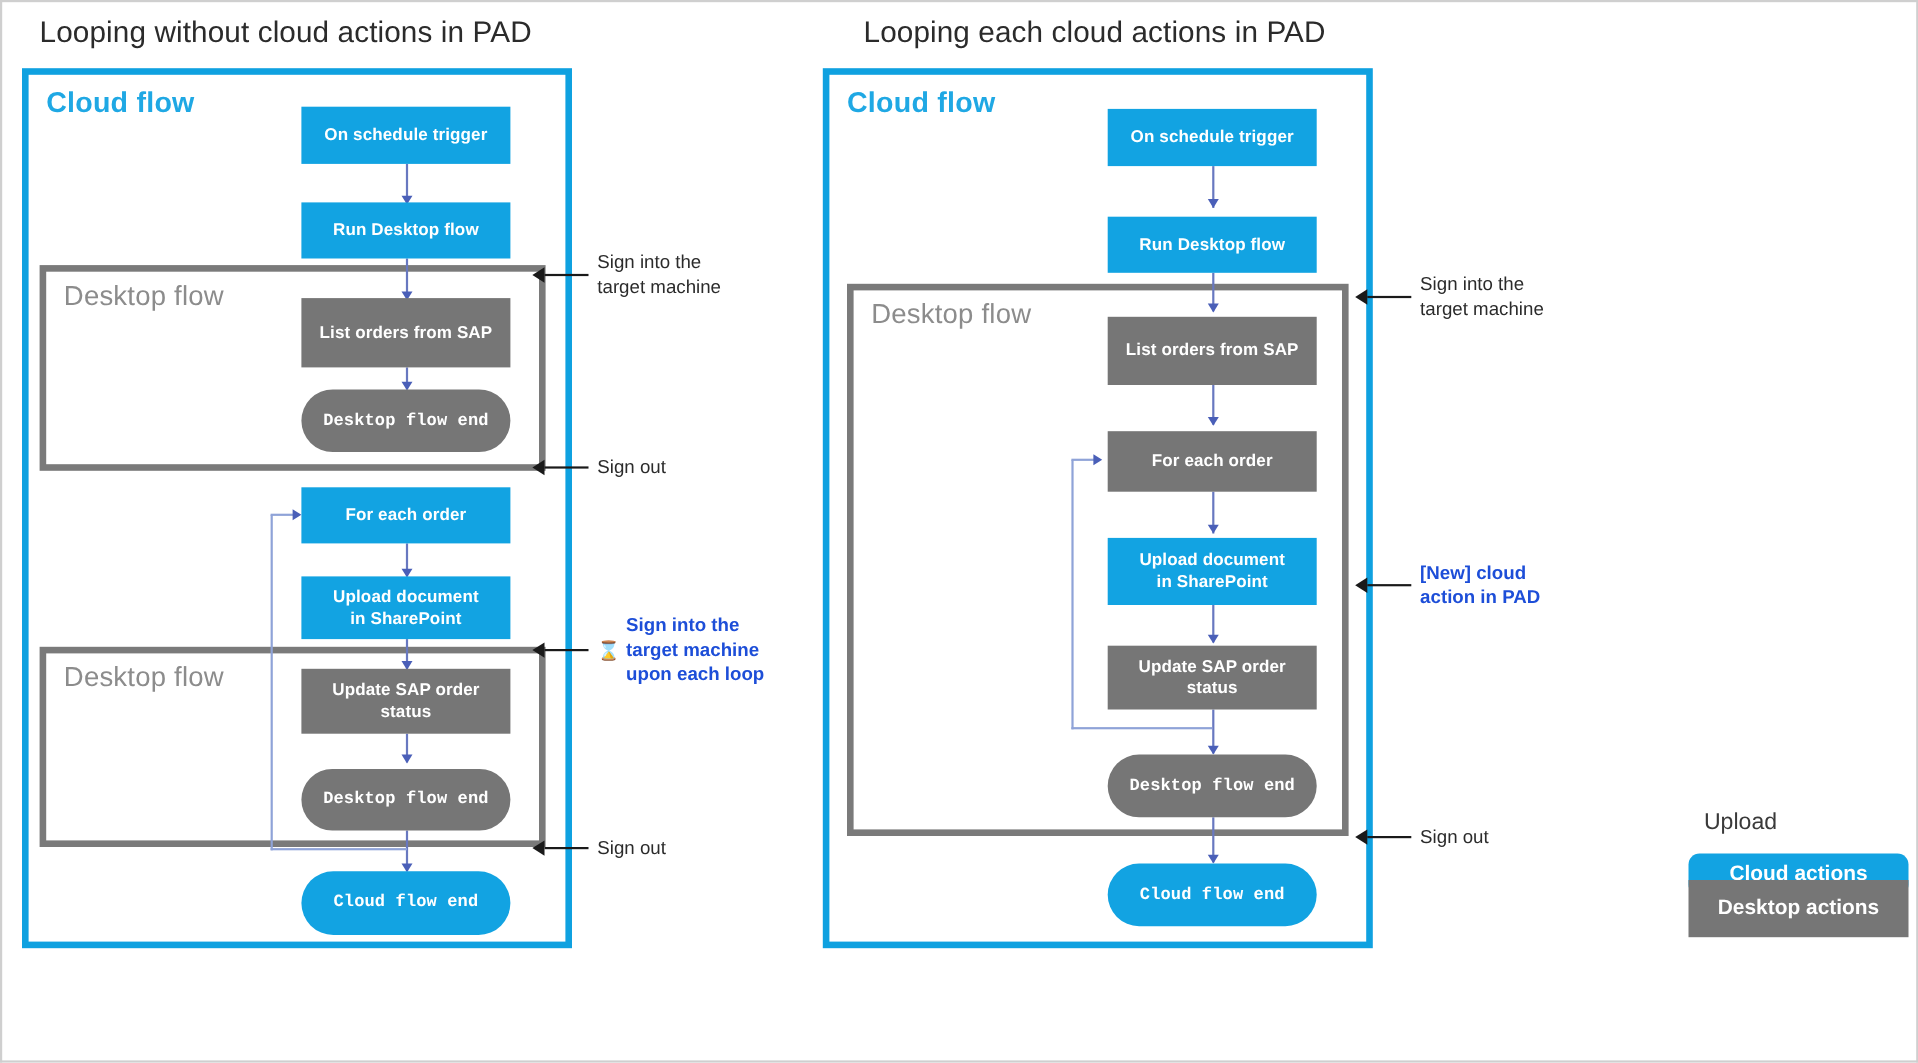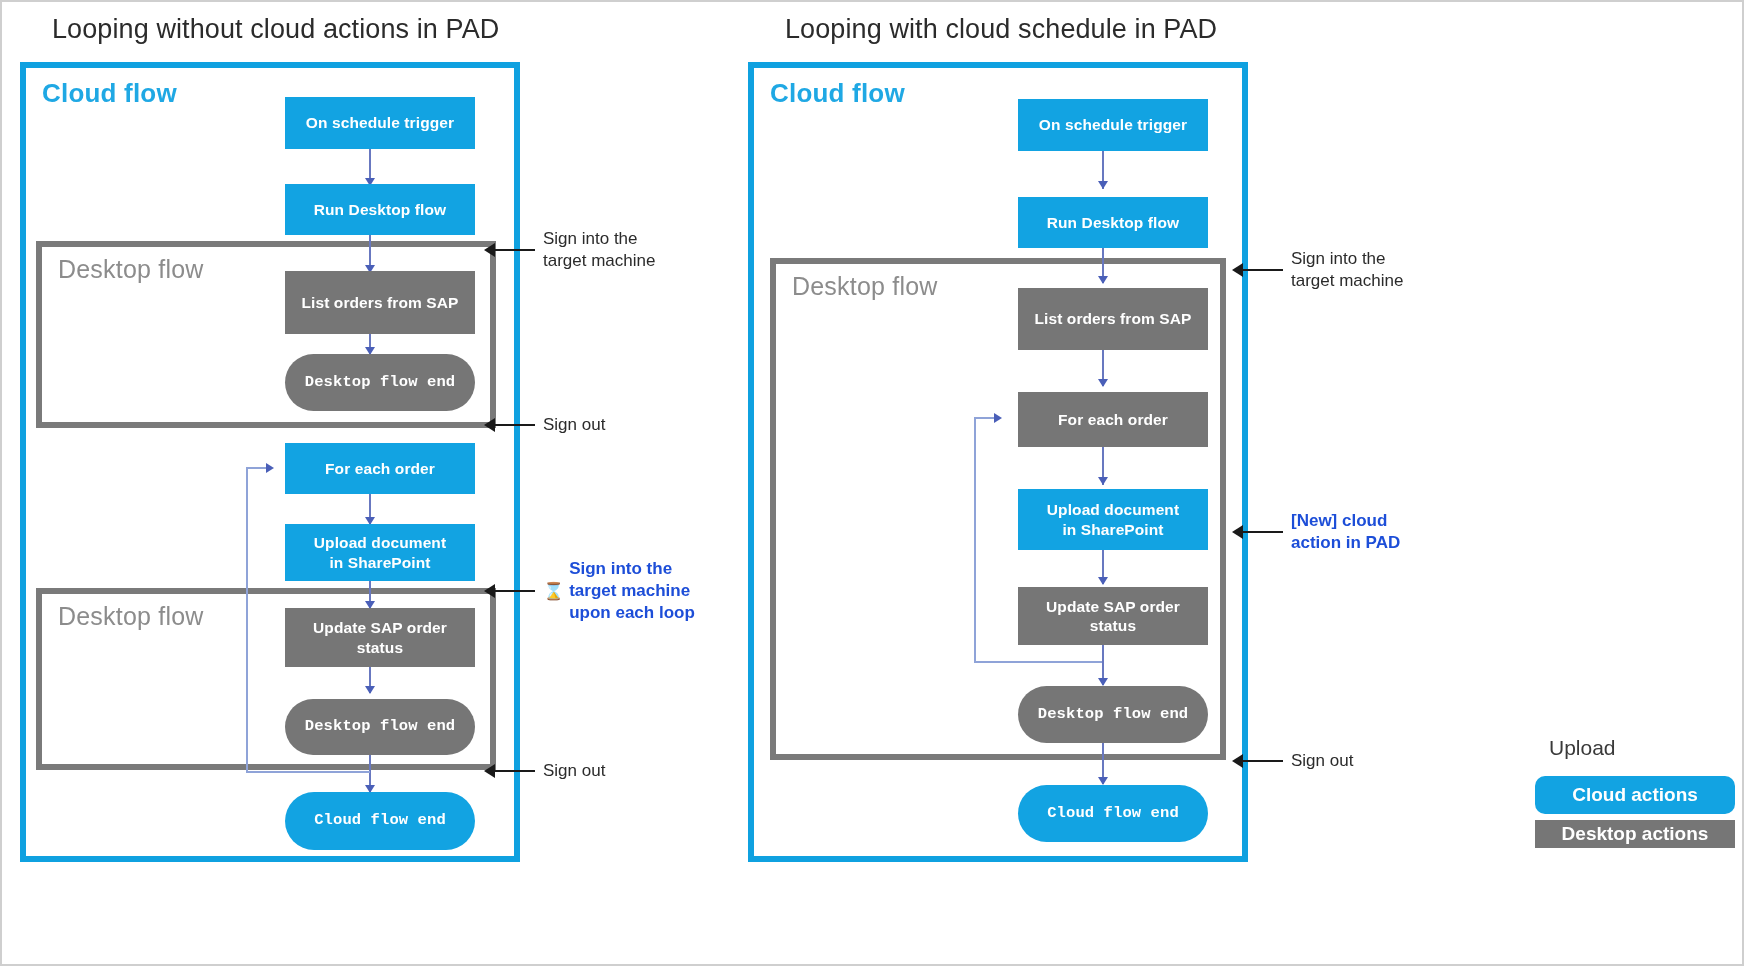--- a/index.html
+++ b/index.html
@@ -35,21 +35,21 @@
   }
   .desktopflow-label{
     position:absolute;left:16px;top:8px;
     font-size:25px;color:#8C8C8C;font-weight:400;letter-spacing:.2px;
   }
 
   
   .box{
     display:flex;align-items:center;justify-content:center;text-align:center;
     color:#ffffff;font-size:15.5px;font-weight:600;line-height:1.25;
-    padding:2px 6px;letter-spacing:.1px;margin-left:11px;
+    padding:2px 6px;letter-spacing:.1px;
   }
   .box.cloud{background:#12A3E2;}
   .box.desktop{background:#767676;}
   .box.pill{border-radius:30px;font-family:Liberation Mono, monospace;}
 
   
   .vline{position:absolute;width:2px;background:#6878C0;}
   .vhead{
     position:absolute;width:0;height:0;
     border-left:5px solid transparent;border-right:5px solid transparent;
@@ -90,21 +90,21 @@
   .legend-item.cloud{background:#12A3E2;}
   .legend-item.desktop{background:#767676;}
 
   .edge-line{position:absolute;background:#cfcfcf;}
 </style>
 </head>
 <body>
 
 <div id="stage">
 
-  <div class="abs panel-title" style="left:52px;top:14px;">Looping without cloud actions in PAD</div>
+  <div class="abs panel-title" style="left:36px;top:14px;">Looping without cloud actions in PAD</div>
 
   <div class="abs cloudflow" style="left:20px;top:62px;width:500px;height:800px;">
     <div class="cloudflow-label">Cloud flow</div>
   </div>
 
   <div class="abs desktopflow" style="left:36px;top:241px;width:460px;height:187px;">
     <div class="desktopflow-label">Desktop flow</div>
   </div>
 
   <div class="abs desktopflow" style="left:36px;top:588px;width:460px;height:182px;">
@@ -178,21 +178,21 @@
 target machine
 upon each loop</div>
   </div>
 
   <div class="callout" style="left:484px;top:760px;">
     <div class="arw-head"></div>
     <div class="arw-line" style="width:40px;"></div>
     <div class="txt">Sign out</div>
   </div>
 
-  <div class="abs panel-title" style="left:785px;top:14px;">Looping with cloud schedule in PAD</div>
+  <div class="abs panel-title" style="left:785px;top:14px;">Looping each cloud actions in PAD</div>
 
   <div class="abs cloudflow" style="left:748px;top:62px;width:500px;height:800px;">
     <div class="cloudflow-label">Cloud flow</div>
   </div>
 
   <div class="abs desktopflow" style="left:770px;top:258px;width:456px;height:502px;">
     <div class="desktopflow-label">Desktop flow</div>
   </div>
 
   <div class="abs vline" style="left:1102px;top:151px;height:38px;"></div>
@@ -256,20 +256,20 @@
   <div class="callout" style="left:1232px;top:750px;">
     <div class="arw-head"></div>
     <div class="arw-line" style="width:40px;"></div>
     <div class="txt">Sign out</div>
   </div>
 
   <div class="legend-title" style="left:1549px;top:736px;">Upload</div>
 
   <div class="legend-item cloud" style="left:1535px;top:776px;width:200px;height:38px;border-radius:10px;">Cloud actions</div>
 
-  <div class="legend-item desktop" style="left:1535px;top:820px;width:200px;height:28px;">Desktop actions</div>
+  <div class="legend-item desktop" style="left:1535px;top:800px;width:200px;height:52px;">Desktop actions</div>
 
   <div class="abs edge-line" style="left:0;top:0;width:1744px;height:2px;"></div>
   <div class="abs edge-line" style="left:0;top:964px;width:1744px;height:2px;"></div>
   <div class="abs edge-line" style="left:0;top:0;width:2px;height:966px;"></div>
   <div class="abs edge-line" style="left:1742px;top:0;width:2px;height:966px;"></div>
 
 </div>
 
 </body></html>

